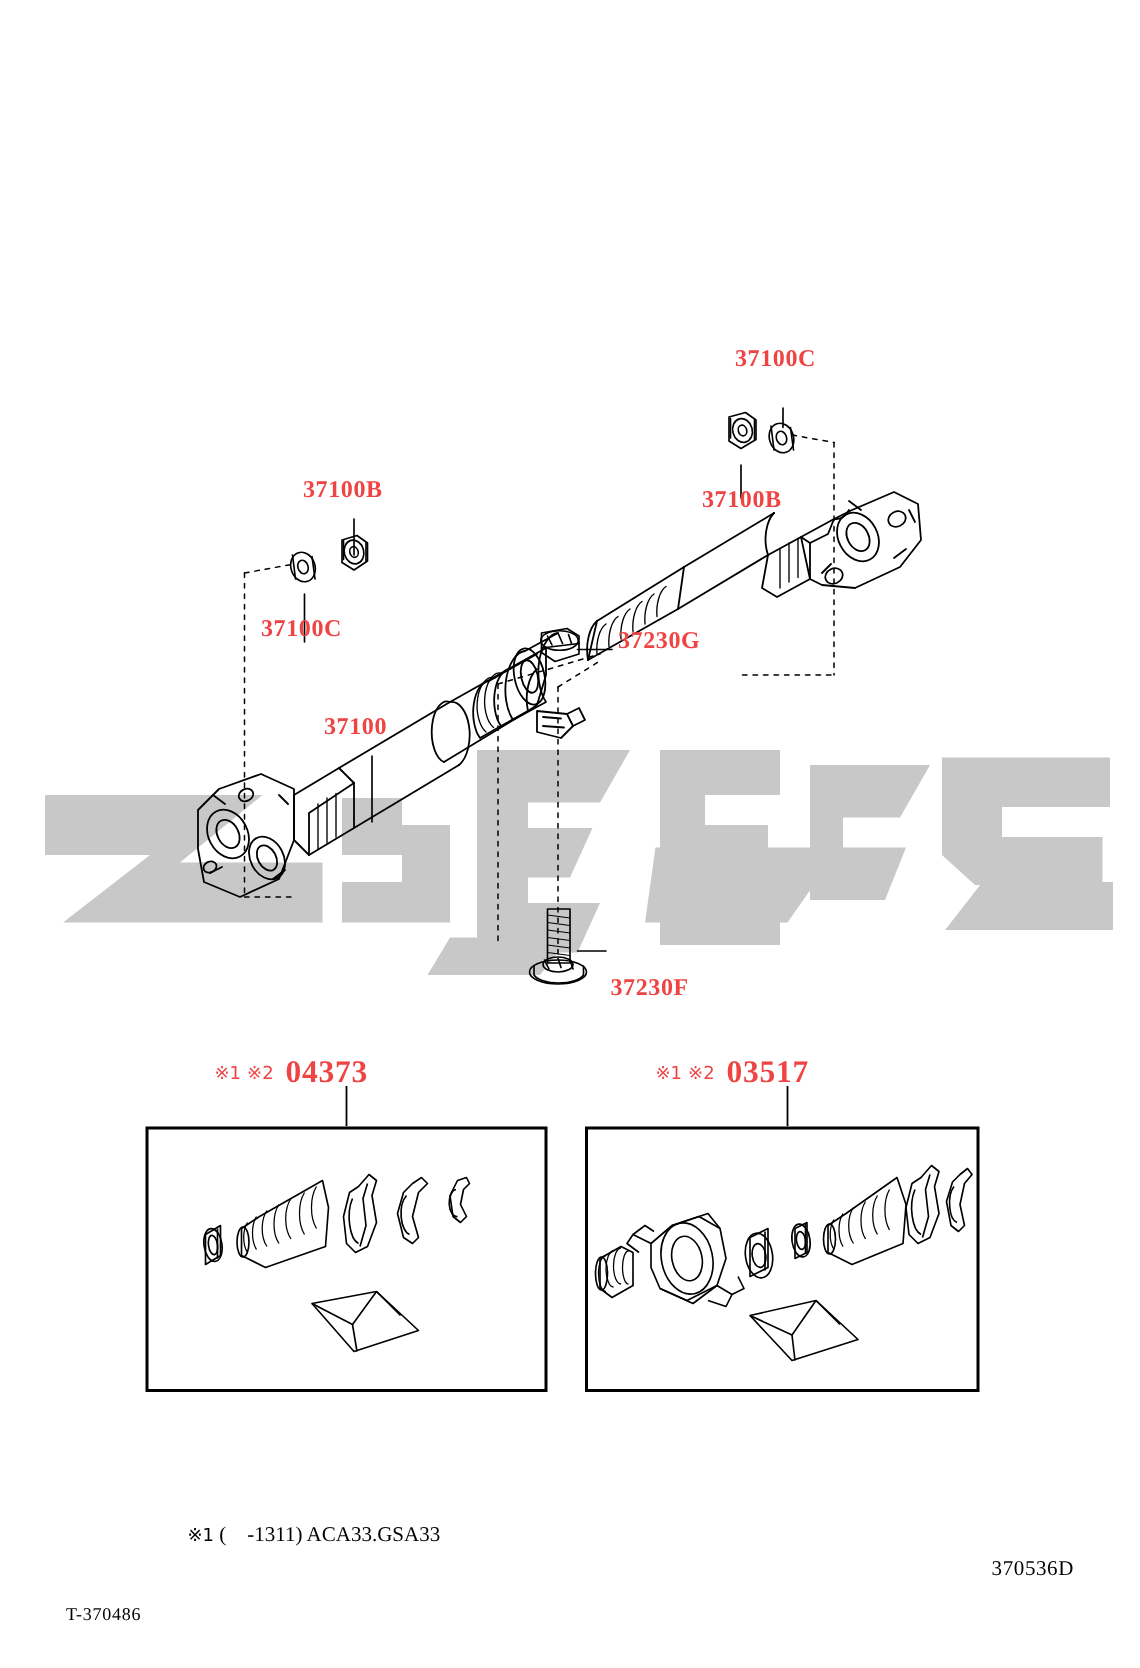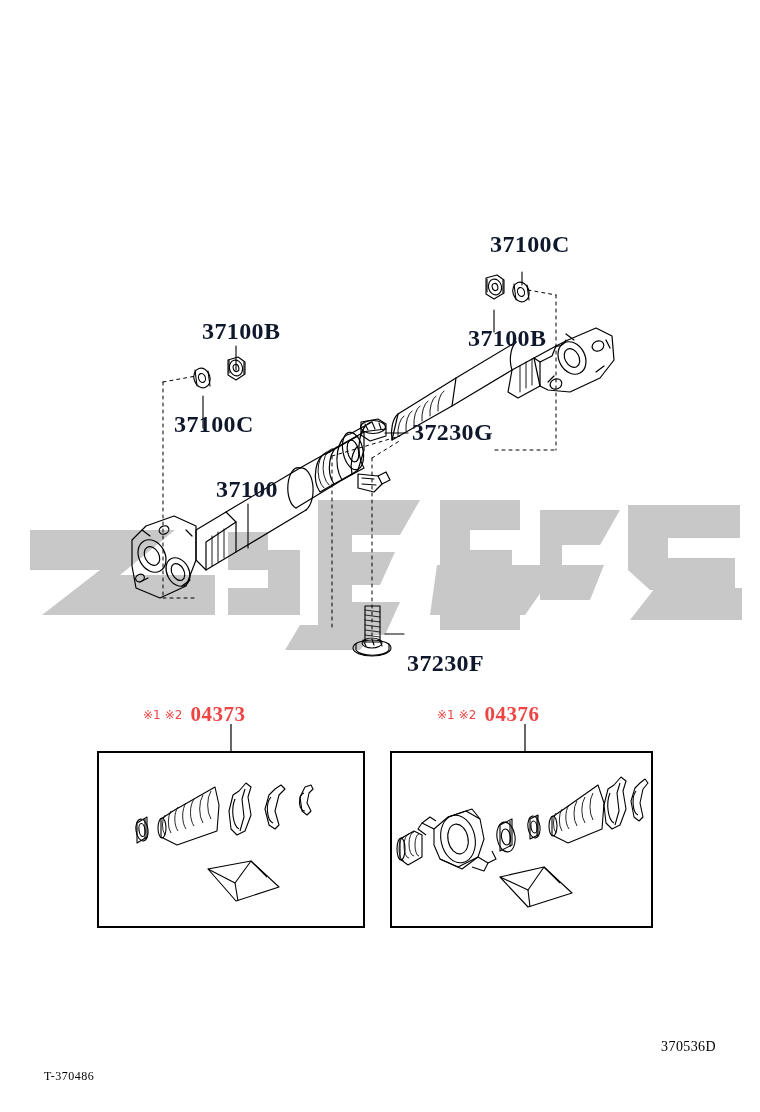--- a/index.html
+++ b/index.html
@@ -20,24 +20,24 @@
   }
 
   
   .diagram{position:absolute;left:0;top:200px;width:760px;height:480px;}
 
   
   .lbl{
     position:absolute;
     font-family:"Liberation Serif", serif;
     font-weight:bold;
-    font-size:24px;
+    font-size:16px;
     letter-spacing:0.4px;
     white-space:nowrap;
-    color:#0f172a;
+    color:#ef4444;
   }
   .lbl-37100B-l{left:202px;top:318px;}
   .lbl-37100C-l{left:174px;top:411px;}
   .lbl-37100C-r{left:490px;top:231px;}
   .lbl-37100B-r{left:468px;top:325px;}
   .lbl-37100{left:216px;top:476px;text-align:center;}
   .lbl-37230G{left:412px;top:419px;}
   .lbl-37230F{left:407px;top:650px;}
 
   
@@ -275,21 +275,21 @@
   <div class="lbl lbl-37230F">37230F</div>
 
   <div class="kit-caption" id="kit-left-caption">
     <span class="mark">※1</span>
     <span class="mark">※2</span>
     <span class="code">04373</span>
   </div>
   <div class="kit-caption" id="kit-right-caption">
     <span class="mark">※1</span>
     <span class="mark">※2</span>
-    <span class="code">04376</span>
+    <span class="code">03517</span>
   </div>
 
   <svg style="position:absolute;left:0;top:690px;width:760px;height:70px;">
     <path d="M231 34 L231 61" stroke="#000" stroke-width="1.2" fill="none"></path>
     <path d="M525 34 L525 61" stroke="#000" stroke-width="1.2" fill="none"></path>
   </svg>
 
   <div class="kitbox" id="kit-left-box">
     <svg width="264" height="173" viewBox="0 0 264 173" xmlns="http://www.w3.org/2000/svg" fill="none" stroke="#000" stroke-width="1.1" stroke-linejoin="round">
 
@@ -413,20 +413,23 @@
         <path d="M108 124 L152 114 L180 140 L136 154 Z"></path>
         <path d="M108 124 L136 137 L152 114"></path>
         <path d="M136 137 L138 154"></path>
         <path d="M152 114 L168 130"></path>
       </g>
     </svg>
   </div>
 
   <div class="footnotes">
     <div>
+      <span class="fn-mark">※1</span><span> (    -1311) ACA33.GSA33</span>
+    </div>
+    <div>
       
     </div>
   </div>
 
   <div class="footer-left">T-370486</div>
   <div class="footer-right">370536D</div>
 
 </div>
 
 </body></html>

